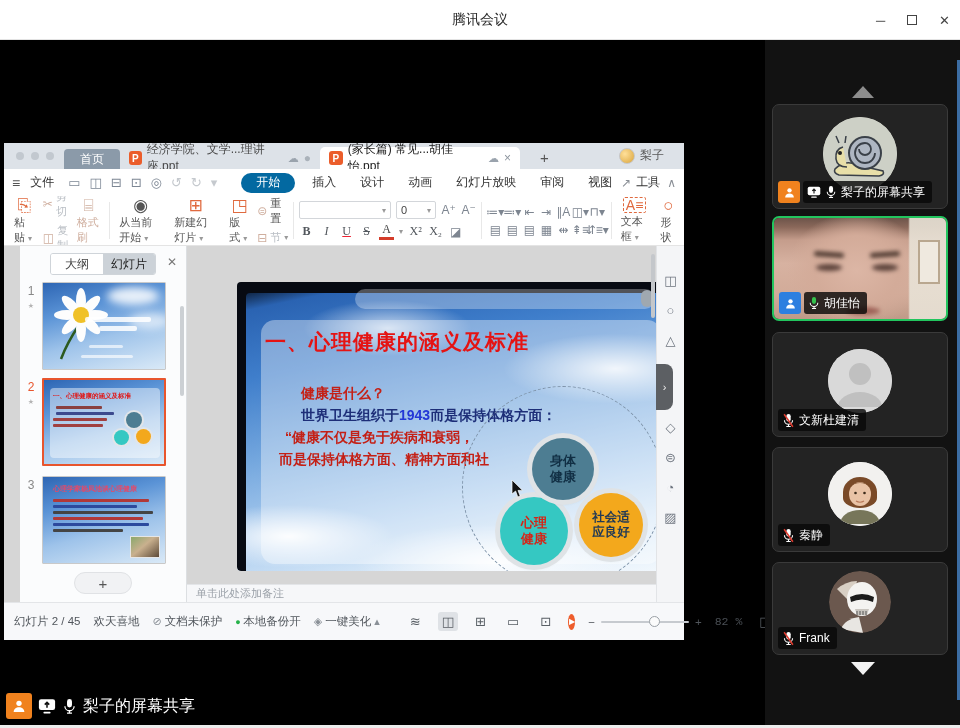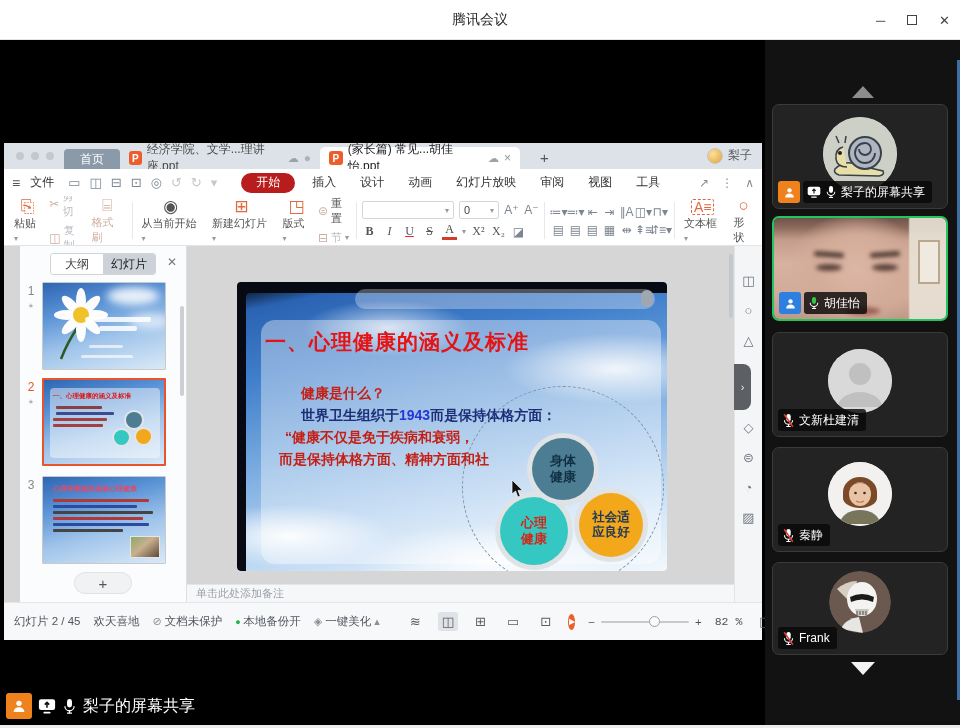--- a/index.html
+++ b/index.html
@@ -12,47 +12,47 @@
             border-bottom:1px solid #e3e3e3;display:flex;align-items:center;justify-content:center;}
   .titlebar .title{font-size:14px;color:#2b2b2b;}
   .win-controls{position:absolute;right:10px;top:0;height:40px;display:flex;align-items:center;gap:22px;color:#444;}
   .win-controls span{font-size:13px;cursor:default;line-height:1;}
   .win-max{display:inline-block;width:10px;height:10px;border:1.4px solid #444;}
 
   
   .stage{position:absolute;left:0;top:40px;width:960px;height:688px;background:#000;}
 
   
-  .wps{position:absolute;left:4px;top:103px;width:758px;height:497px;background:#fff;font-size:12px;color:#333;}
+  .wps{position:absolute;left:4px;top:103px;width:680px;height:497px;background:#fff;font-size:12px;color:#333;}
 
   
   .wps-tabbar{height:26px;background:#dde2e8;display:flex;align-items:flex-end;position:relative;}
   .traffic{display:flex;gap:7px;align-items:center;height:26px;padding:0 10px 0 12px;}
   .traffic i{width:8px;height:8px;border-radius:50%;background:#c2c8cf;}
   .tab-home{height:20px;margin-bottom:0;padding:0 16px;background:#8b9aa9;color:#fff;border-radius:4px 4px 0 0;
             display:flex;align-items:center;font-size:12px;}
   .tab-doc{height:22px;display:flex;align-items:center;gap:5px;padding:0 9px;color:#4a4a4a;font-size:12px;max-width:200px;}
   .tab-doc.active{background:#fff;border-radius:5px 5px 0 0;color:#222;}
   .p-icon{width:14px;height:14px;border-radius:3px;background:#eb5d2b;color:#fff;font-size:10px;font-weight:bold;
           display:flex;align-items:center;justify-content:center;}
   .cloud{color:#9aa3ad;font-size:11px;}
   .tab-dot{color:#aab2ba;font-size:12px;}
   .tab-x{color:#8d959e;font-size:12px;}
   .tab-new{margin-left:14px;font-size:15px;color:#555;padding:0 6px;height:24px;display:flex;align-items:center;}
-  .tabbar-user{position:absolute;right:10px;top:4px;display:flex;align-items:center;gap:5px;color:#5a5a5a;font-size:12px;}
+  .tabbar-user{position:absolute;right:20px;top:4px;display:flex;align-items:center;gap:5px;color:#5a5a5a;font-size:12px;}
   .user-avatar{width:16px;height:16px;border-radius:50%;background:radial-gradient(circle at 35% 35%,#ffe09a,#d9a43c);
                border:1px solid #c6c6c6;}
 
   
   .wps-menubar{height:27px;background:#fff;display:flex;align-items:center;padding:0 8px;gap:10px;position:relative;}
   .mb-burger{color:#555;font-size:14px;}
   .mb-file{color:#333;}
   .mb-quick{display:flex;gap:9px;align-items:center;color:#7d8794;font-size:13px;margin-left:4px;}
   .mb-quick .dim{color:#c5c9ce;}
-  .mb-start{background:#b91c1c;color:#fff;border-radius:12px;height:20px;padding:0 15px;display:flex;align-items:center;
+  .mb-start{background:#0369a1;color:#fff;border-radius:12px;height:20px;padding:0 15px;display:flex;align-items:center;
             font-size:12px;margin-left:14px;}
   .mb-item{padding:0 7px;color:#333;}
   .mb-right{position:absolute;right:8px;display:flex;gap:12px;color:#8a8f96;font-size:12px;align-items:center;}
 
   
   .wps-toolbar{height:50px;background:#fff;border-bottom:1px solid #e4e4e4;display:flex;align-items:stretch;
                padding:2px 4px 2px 6px;overflow:hidden;}
   .tb-sep{width:1px;background:#e8e8e8;margin:4px 5px;}
   .tb-group{display:flex;align-items:center;gap:4px;}
   .tb-big{display:flex;flex-direction:column;align-items:center;justify-content:center;gap:1px;padding:1px 4px;

